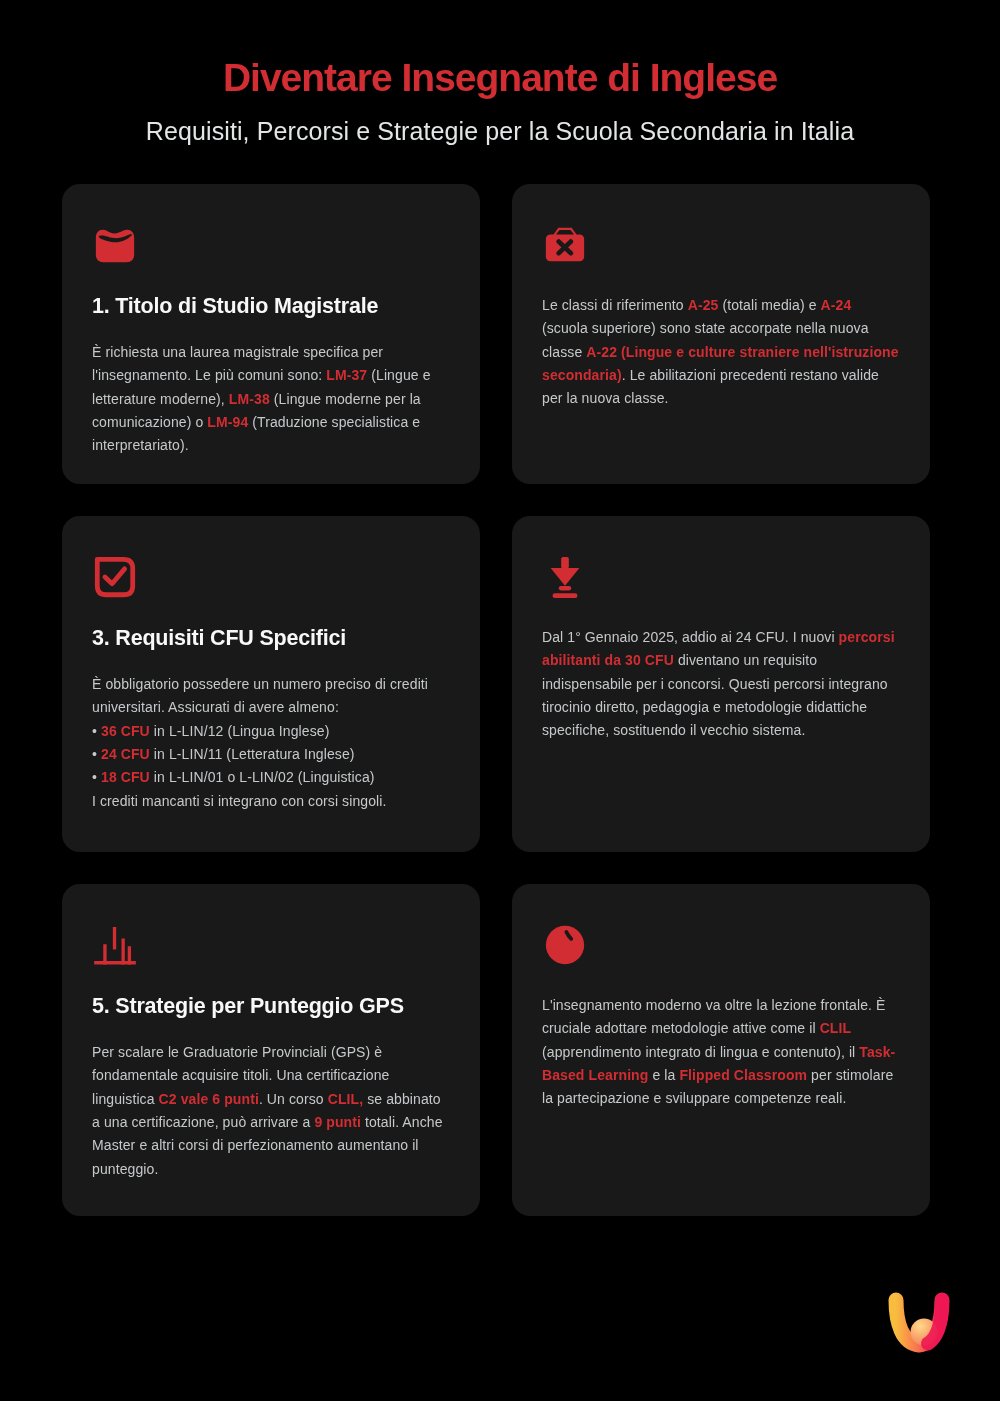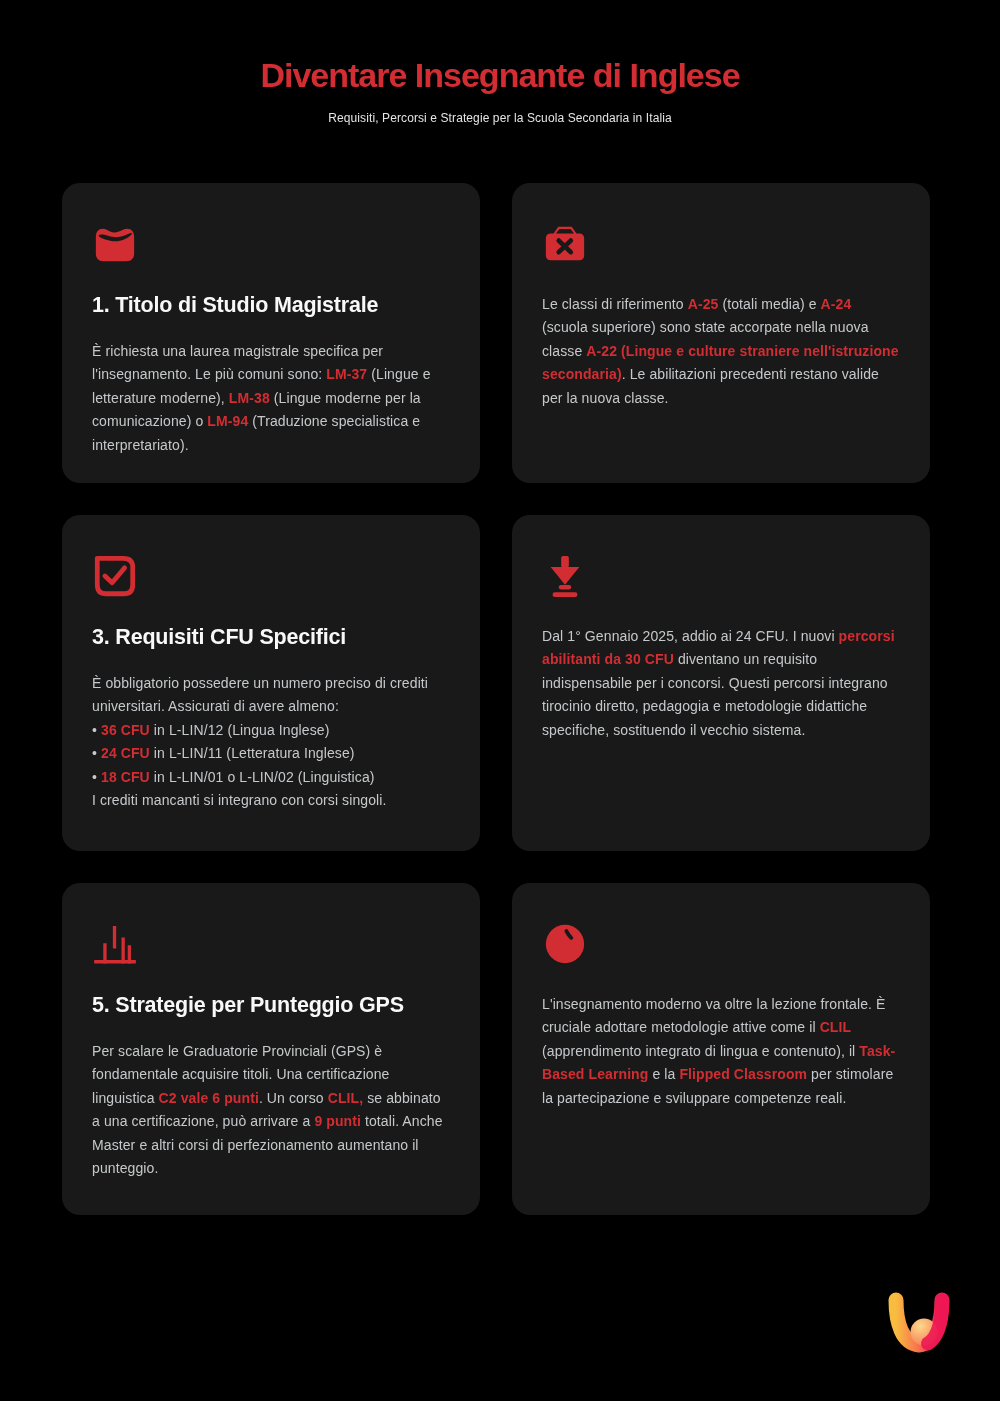--- a/index.html
+++ b/index.html
@@ -17,39 +17,39 @@
     width:1000px;height:1401px;
     background:var(--bg);
     font-family:"Liberation Sans","DejaVu Sans",sans-serif;
     position:relative;
     overflow:hidden;
   }
   .header{padding-top:56px;text-align:center;}
   .page-title{
     margin:0;
     color:var(--accent);
-    font-size:34px;
+    font-size:39px;
     font-weight:bold;
     letter-spacing:-1px;
     line-height:1.15;
   }
   .page-subtitle{
     margin:16px 0 0;
     color:var(--subtitle);
-    font-size:12px;
+    font-size:25px;
     font-weight:normal;
     letter-spacing:0.1px;
   }
   .grid{
     display:grid;
     grid-template-columns:418px 418px;
     grid-template-rows:300px 336px 332px;
     column-gap:42px;
     row-gap:39px;
-    margin:58px 62px 0;
+    margin:38px 62px 0;
     gap:32px;
   }
   .card{
     background:var(--card);
     border-radius:18px;
     padding:38px 30px 20px;
     overflow:hidden;
   }
   .icon{
     display:block;

